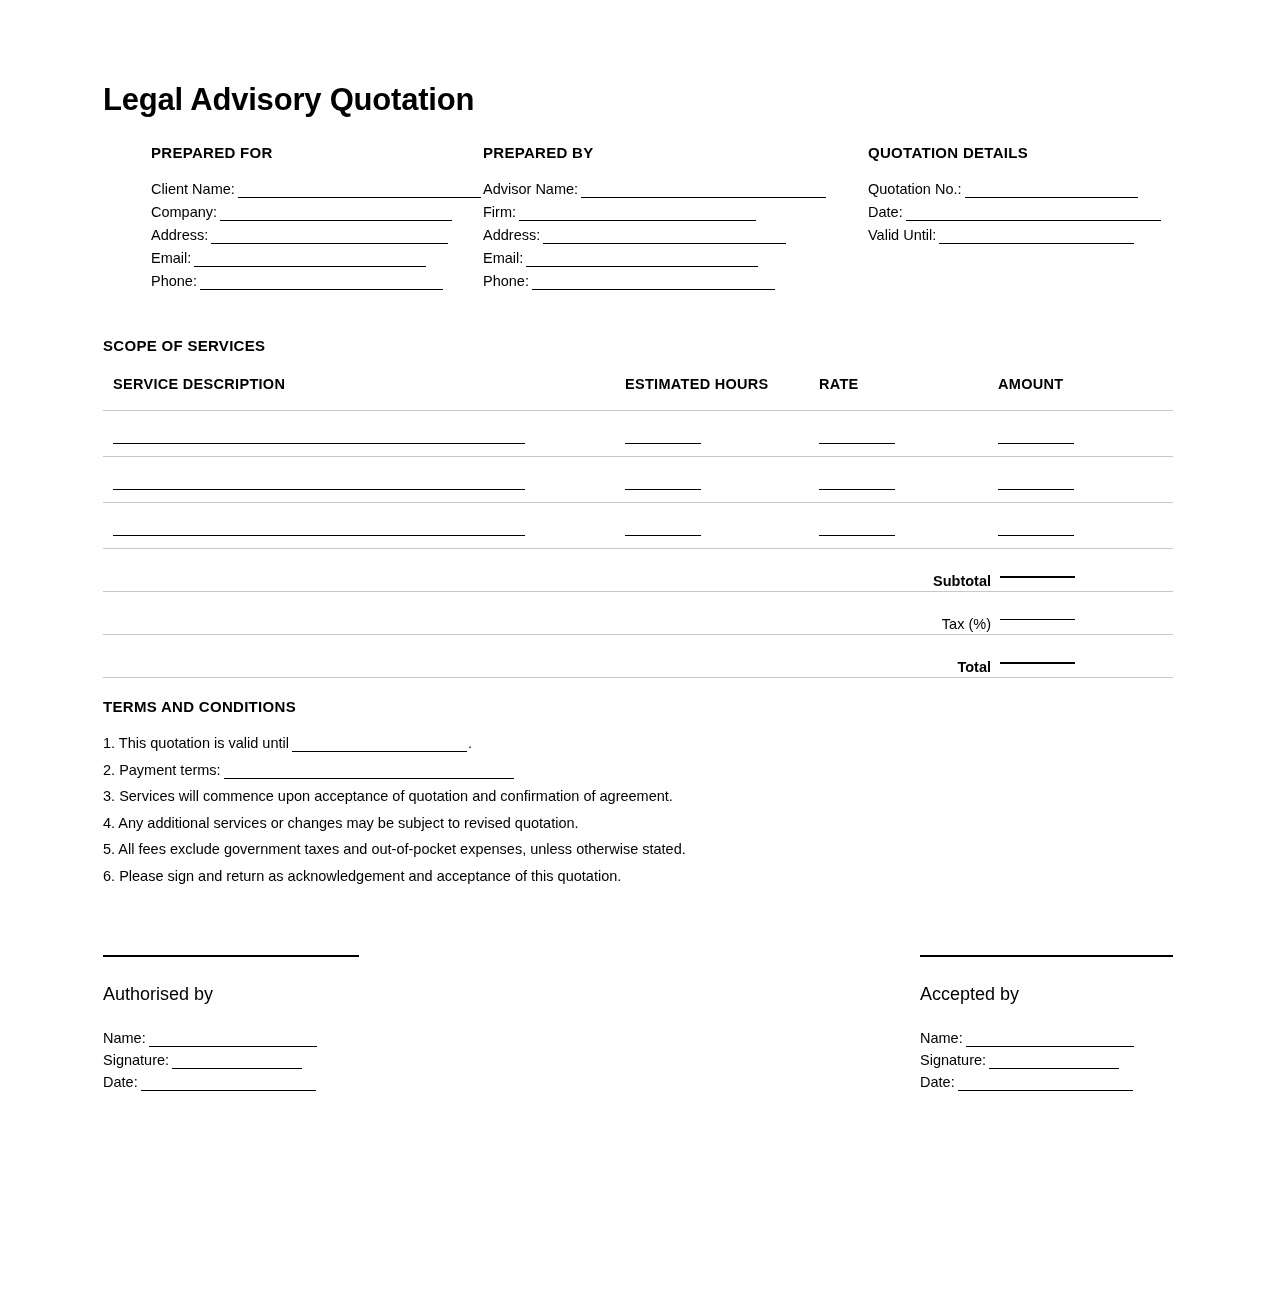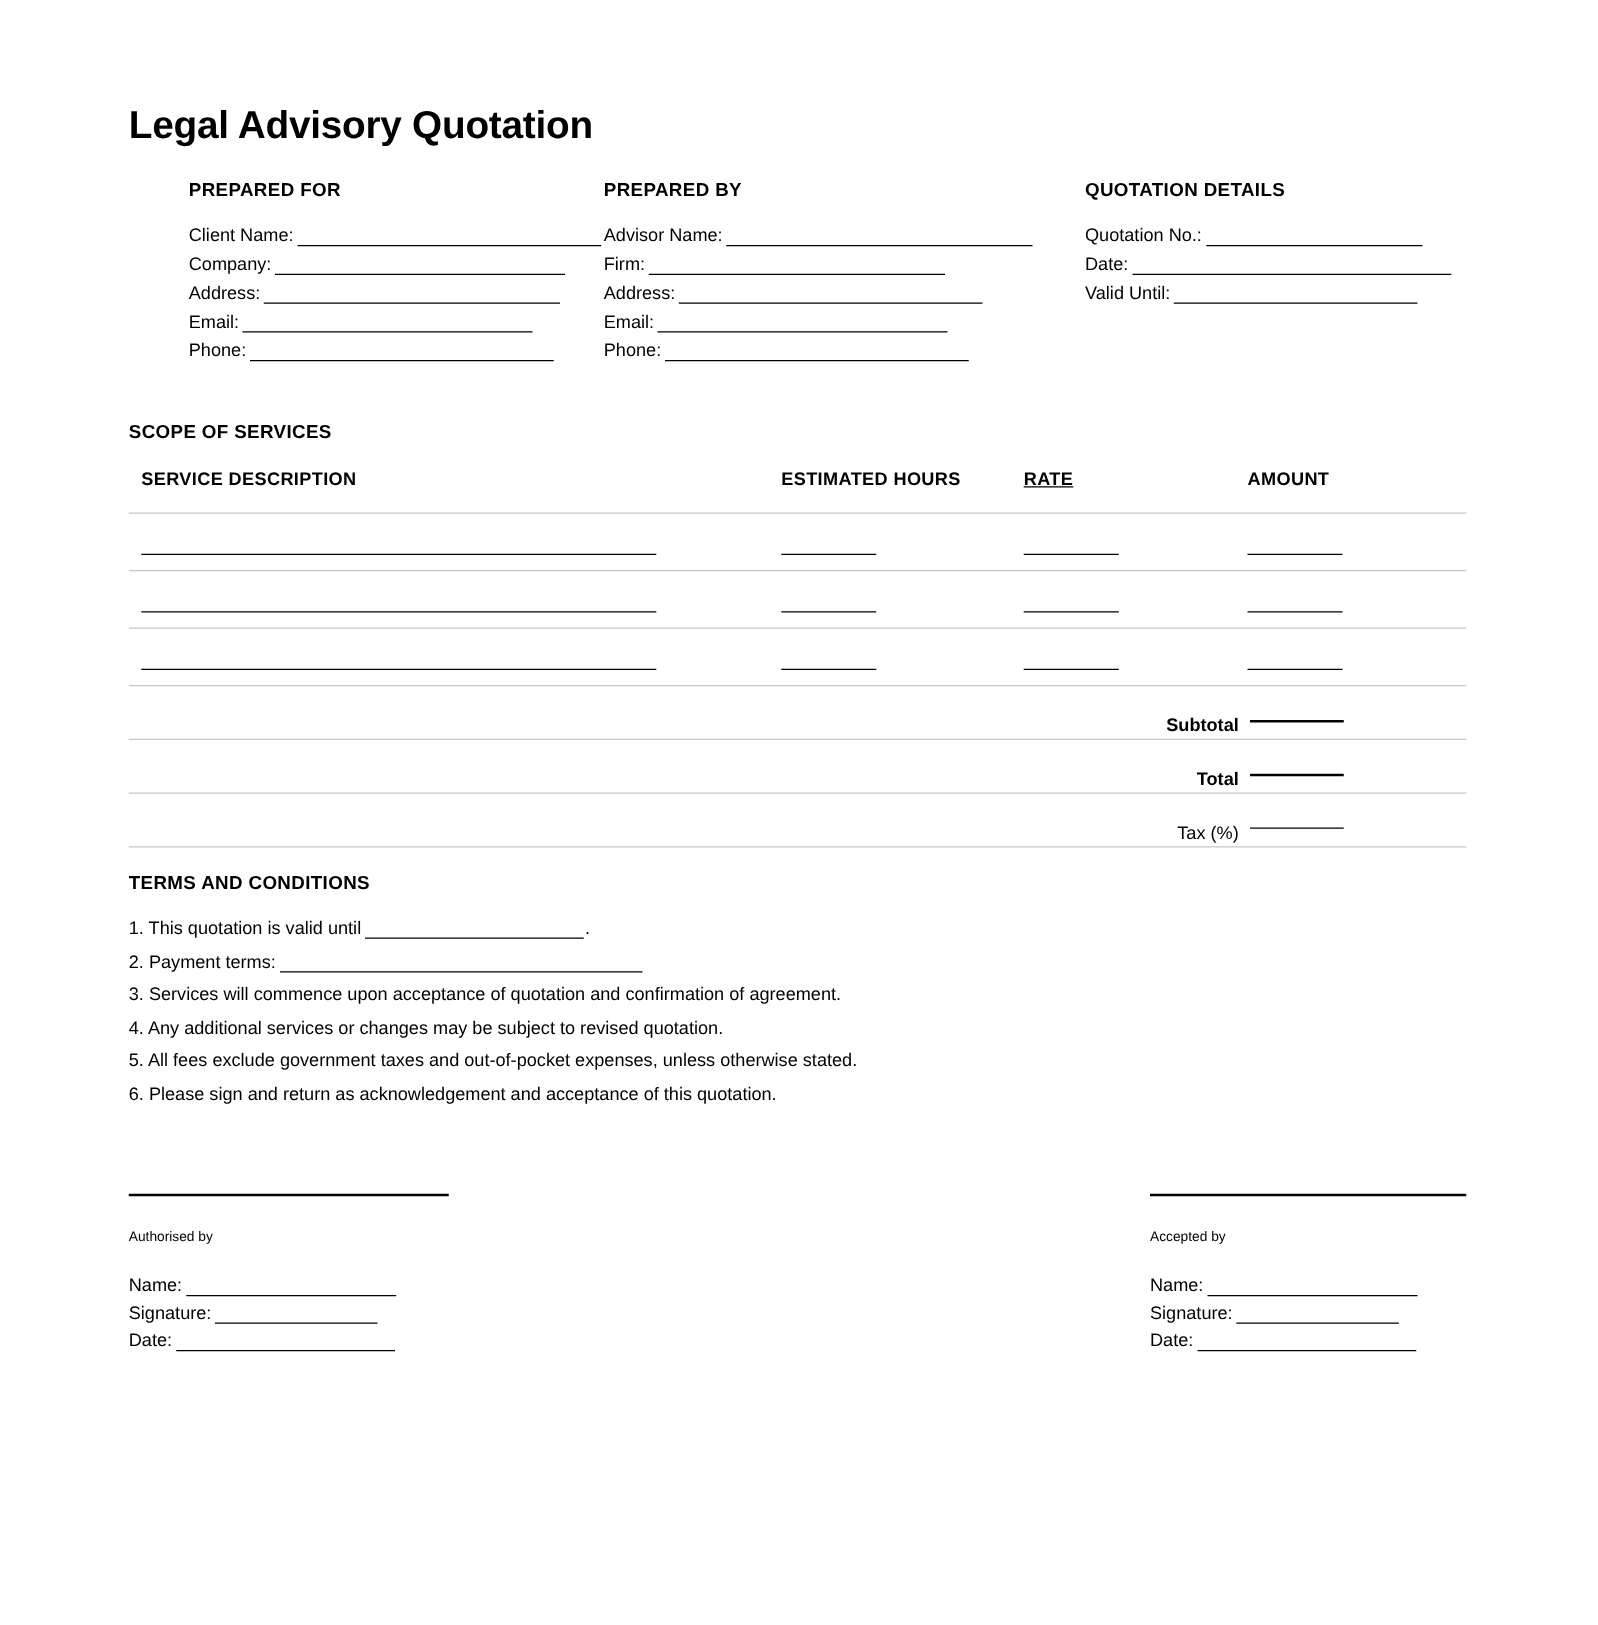--- a/index.html
+++ b/index.html
@@ -105,21 +105,21 @@
   .svc-head .th {
     position: absolute;
     top: 0;
     font-size: 14.5px;
     font-weight: bold;
     letter-spacing: 0.3px;
     white-space: nowrap;
   }
   .c-desc   { left: 10px; }
   .c-hours  { left: 522px; }
-  .c-rate   { left: 716px; text-decoration: underline; }
+  .c-rate   { left: 716px; }
   .c-amount { left: 895px; }
 
   .svc-row {
     position: relative;
     height: 45px;
     border-bottom: 1.5px solid #c8c8c8;
   }
   .svc-row .cellfill {
     position: absolute;
     bottom: 12px;
@@ -183,21 +183,21 @@
     top: 955px;
   }
   .sig-block.left  { left: 0px;   width: 256px; }
   .sig-block.right { left: 817px; width: 253px; }
   .sig-line {
     border-top: 2px solid #000;
     height: 0;
     width: 100%;
   }
   .sig-role {
-    font-size: 11px;
+    font-size: 18px;
     margin-top: 27px;
     white-space: nowrap;
   }
   .sig-fields {
     margin-top: 22px;
   }
   .sig-fields .field-row {
     line-height: 22px;
   }
 </style>
@@ -274,26 +274,26 @@
             <div class="cellfill f-amount"></div>
           </div>
         </div>
 
       <div>
           <div class="tot-row">
             <div class="tot-label bold">Subtotal</div>
             <div class="tot-fill"></div>
           </div>
           <div class="tot-row">
+            <div class="tot-label">Tax (%)</div>
+            <div class="tot-fill thin"></div>
+          </div>
+          <div class="tot-row">
             <div class="tot-label bold">Total</div>
             <div class="tot-fill"></div>
-          </div>
-          <div class="tot-row">
-            <div class="tot-label">Tax (%)</div>
-            <div class="tot-fill thin"></div>
           </div>
         </div>
     </div>
 
     <div class="terms-heading">TERMS AND CONDITIONS</div>
     <div class="terms-list">
         <div class="term-item"><span>1. </span><span>This quotation is valid until</span><span class="fill" style="width: 175px;"></span><span class="dot-end">.</span></div>
         <div class="term-item"><span>2. </span><span>Payment terms:</span><span class="fill" style="width: 290px;"></span></div>
         <div class="term-item"><span>3. </span><span>Services will commence upon acceptance of quotation and confirmation of agreement.</span></div>
         <div class="term-item"><span>4. </span><span>Any additional services or changes may be subject to revised quotation.</span></div>

